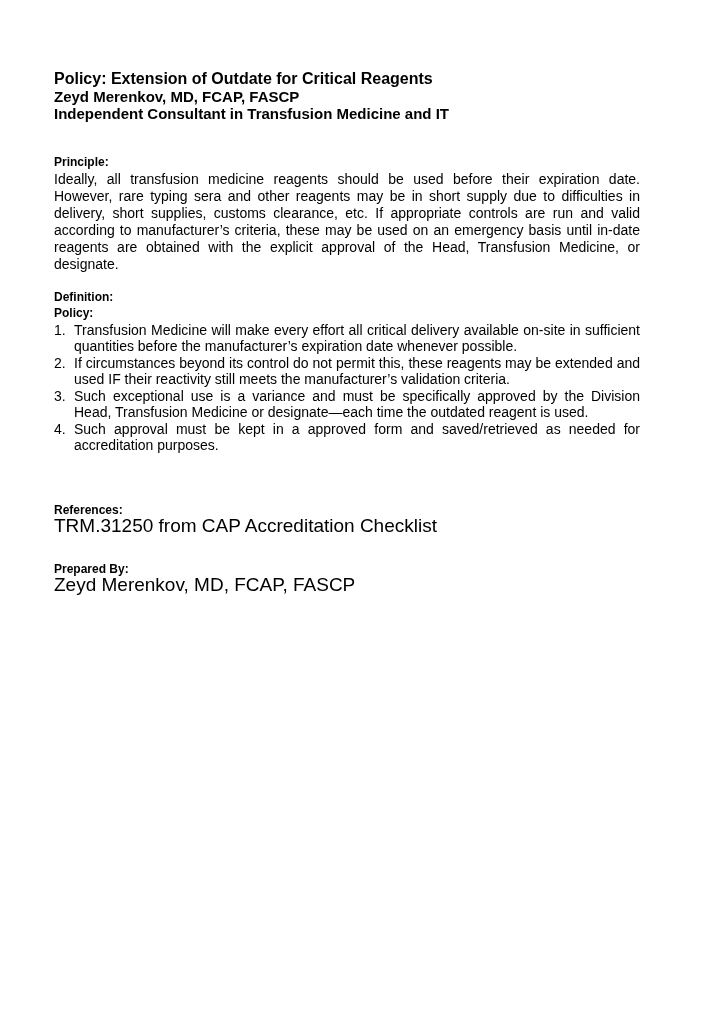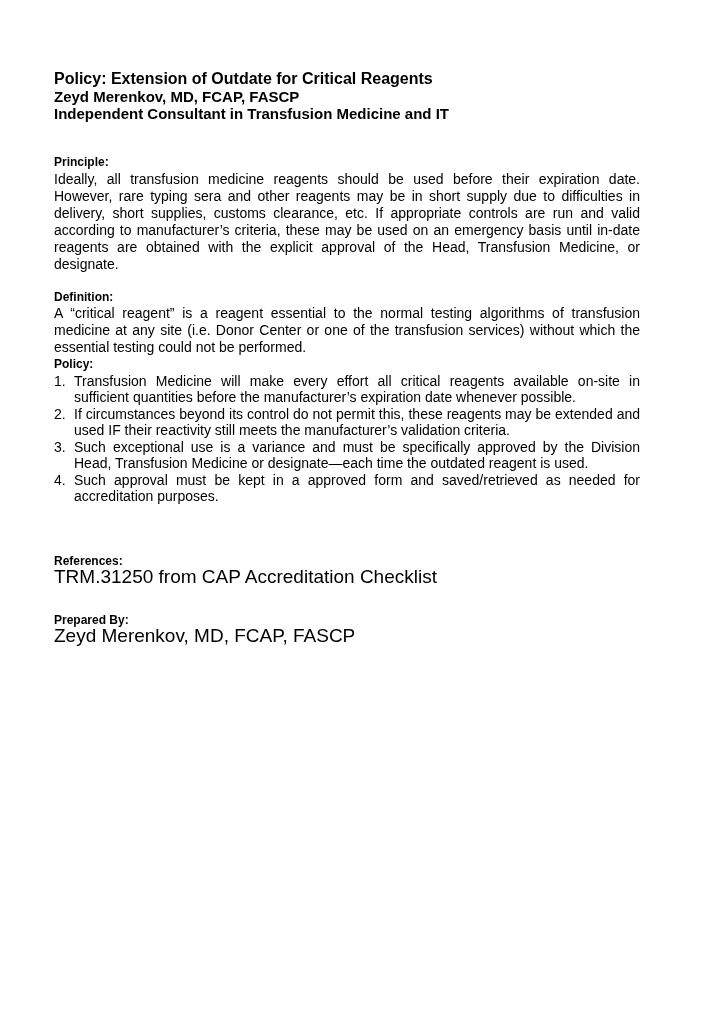--- a/index.html
+++ b/index.html
@@ -27,29 +27,28 @@
     <p class="subtitle">Independent Consultant in Transfusion Medicine and IT</p>
   </div>
 
   <div class="section" style="margin-bottom:16px;">
     <p class="heading">Principle:</p>
     <p class="para">Ideally, all transfusion medicine reagents should be used before their expiration date. However, rare typing sera and other reagents may be in short supply due to difficulties in delivery, short supplies, customs clearance, etc.  If appropriate controls are run and valid according to manufacturer’s criteria, these may be used on an emergency basis until in-date reagents are obtained with the explicit approval of the Head, Transfusion Medicine, or designate.</p>
   </div>
 
   <div class="section" style="">
     <p class="heading">Definition:</p>
-    <p class="para">A “critical reagent” is a reagent essential to the normal testing algorithms of transfusion medicine at any site (i.e. Donor Center or one of the transfusion services) without which the essential testing could not be performed.</p>
   </div>
 
   <div class="section" style="margin-bottom:48px;">
     <p class="heading">Policy:</p>
     <ol class="policy">
       <li>
         <span class="num">1.</span>
-        <span>Transfusion Medicine will make every effort all critical reagents available on-site in sufficient quantities before the manufacturer’s expiration date whenever possible.</span>
+        <span>Transfusion Medicine will make every effort all critical delivery available on-site in sufficient quantities before the manufacturer’s expiration date whenever possible.</span>
       </li>
       <li>
         <span class="num">2.</span>
         <span>If circumstances beyond its control do not permit this, these reagents may be extended and used IF their reactivity still meets the manufacturer’s validation criteria.</span>
       </li>
       <li>
         <span class="num">3.</span>
         <span>Such exceptional use is a variance and must be specifically approved by the Division Head, Transfusion Medicine or designate—each time the outdated reagent is used.</span>
       </li>
       <li>

